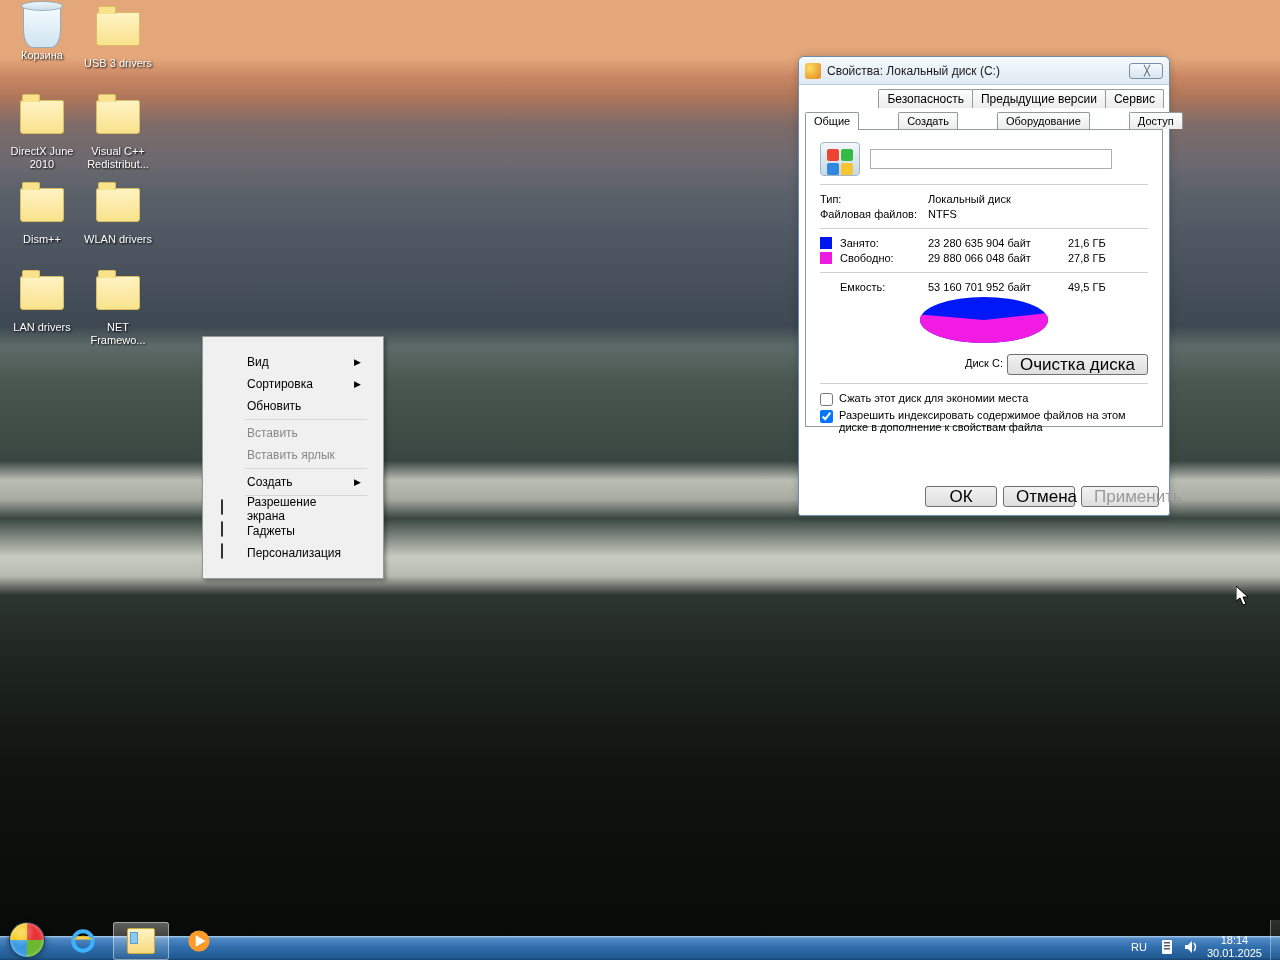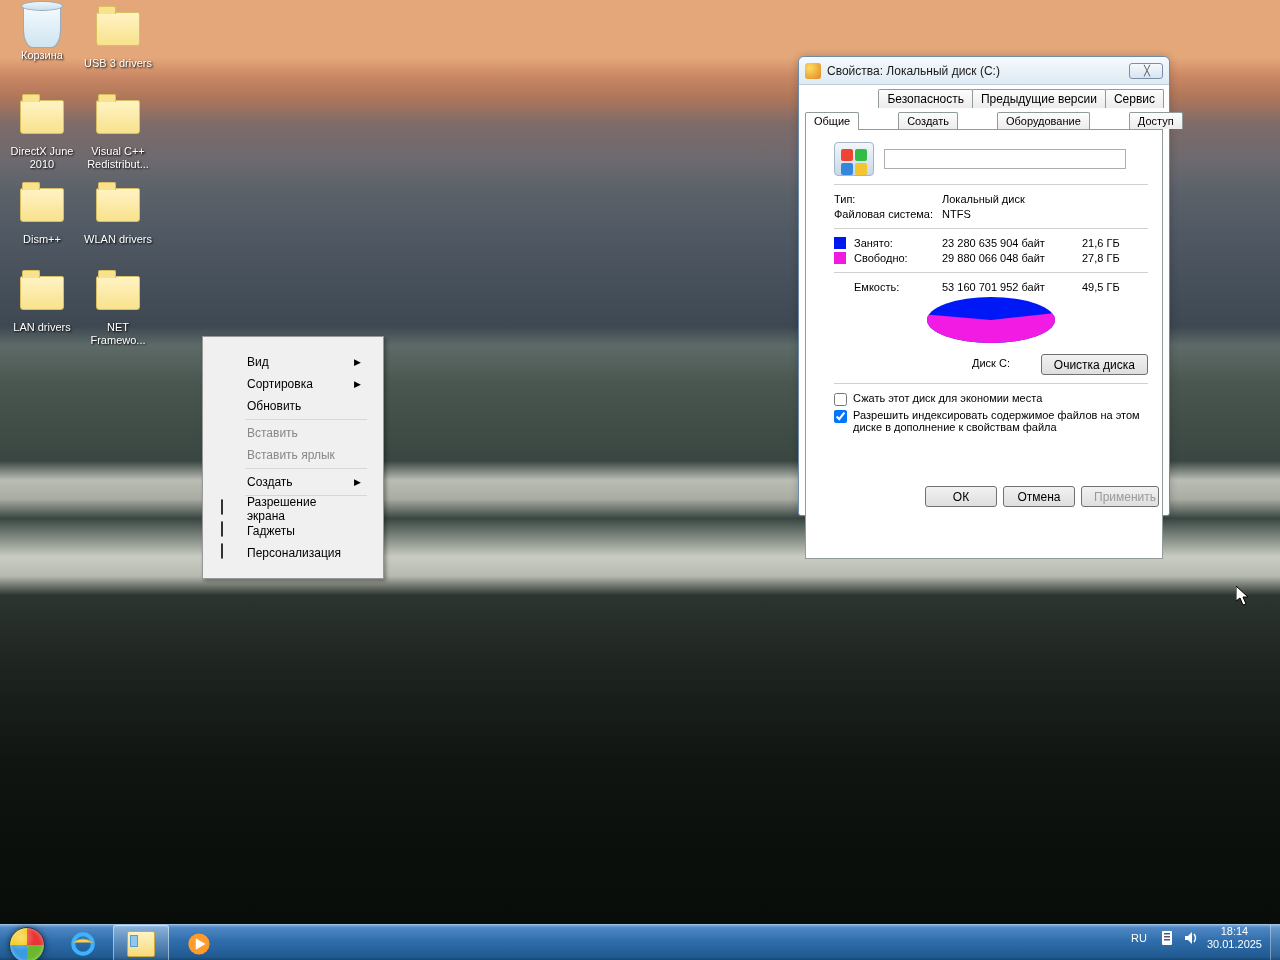--- a/index.html
+++ b/index.html
@@ -70,21 +70,21 @@
 #titlebar .ttxt { font-size:12px; color:#1a1a1a; flex:1; }
 #closebtn { width:34px; height:16px; border:1px solid #7a8fa6; border-radius:3px; background:linear-gradient(#f6f9fc,#d8e4ef); font-size:10px; text-align:center; line-height:13px; color:#4a5661; font-family:Arial; letter-spacing:-2px; }
 
 .tabs { display:flex; padding:4px 6px 0 6px; position:relative; }
 .tabs .spacer { flex:1; }
 .tab { border:1px solid #919b9c; border-bottom:none; background:linear-gradient(#fdfdfd,#ececec); padding:2px 8px; font-size:11px; margin-right:-1px; border-radius:2px 2px 0 0; position:relative; cursor:default; }
 .tab.active { background:#fff; z-index:3; padding-bottom:3px; margin-bottom:-1px; }
 .tabrow2 { border-top:none;gap:40px; }
 .tab.secrow { font-size:12px; }
 
-#propbody { border:1px solid #919b9c; margin:0 6px 6px 6px; background:#fff; padding:12px 14px 10px 28px; height:430px; position:relative; }
+#propbody { border:1px solid #919b9c; margin:0 6px 6px 6px; background:#fff; padding:12px 14px 10px 14px; height:298px; position:relative; }
 #propbody hr { border:none; border-top:1px solid #d0d0d0; margin:8px 0; }
 .kv { display:flex; margin:3px 0; }
 .kv .k { width:108px; }
 .kv .v { width:140px; }
 .kv .s { width:60px; text-align:left; }
 .sw { display:inline-block; width:12px; height:12px; margin-right:8px; vertical-align:-2px; }
 .sw.blue { background:#0016ee; }
 .sw.mag  { background:#ee1adf; }
 
 #drivename { border:1px solid #abadb3; height:20px; width:242px; padding:1px 4px; margin-left:10px; }
@@ -94,33 +94,33 @@
 
 #pie { width:128px; height:58px; margin:4px auto 2px; position:relative; }
 #pie .top { width:128px; height:46px; border-radius:50%; overflow:hidden; position:absolute; top:0; }
 #pie .top .blue { position:absolute; inset:0; background:#0018f6; }
 #pie .top .mag { position:absolute; inset:0; background:#f21be3; clip-path: polygon(50% 50%, 100% 35%, 100% 100%, 0 100%, 0 38%); }
 #pie .side { position:absolute; top:23px; width:128px; height:26px; border-radius:0 0 64px 64px/0 0 14px 14px; background:linear-gradient(#b80db0,#d516c8); z-index:-1; }
 #pie .sideblue { position:absolute; top:23px; left:0; width:30px; height:22px; background:#0013b9; border-radius:0 0 0 18px/0 0 0 12px; z-index:-1; }
 #pielabel { text-align:center; font-size:11px; }
 #cleanbtn { position:absolute; right:0; bottom:0; }
 
-.winbtn { border:1px solid #707070; background:linear-gradient(#f2f2f2,#dedede); border-radius:3px; height:21px; padding:0 12px; font-size:12px; cursor:default; }
+.winbtn { border:1px solid #707070; background:linear-gradient(#f2f2f2,#dedede); border-radius:3px; height:21px; padding:0 12px; font-size:17px; cursor:default; }
 .winbtn:disabled { color:#9a9a9a; }
 #dlgbtns { position:absolute; right:10px; bottom:8px; display:flex; gap:6px; }
 
 .chk { display:flex; align-items:flex-start; gap:6px; font-size:11px; margin:3px 0; }
 .chk input { margin-top:1px; }
 
 
 #taskbar {
-  position:absolute; left:0; right:0; bottom:0; height:36px;
+  position:absolute; left:0; right:0; bottom:0; height:24px;
   background:linear-gradient(#7fa9d4 0%, #4e87c4 8%, #2f6eab 45%, #225a92 90%, #174772 100%);
   border-top:1px solid #9cc1e6;
-  display:flex; align-items:flex-start;
+  display:flex; align-items:flex-end;
 }
 #start { width:54px; height:40px; display:flex; align-items:center; justify-content:center; }
 #orb { width:36px; height:36px; border-radius:50%; background:radial-gradient(circle at 32% 28%, #fff7, #0000 40%), conic-gradient(#e83434 0 90deg,#6ab82e 90deg 180deg,#3a9ae2 180deg 270deg,#f5c400 270deg 360deg); box-shadow:0 0 6px rgba(0,0,0,.5), inset 0 0 4px rgba(255,255,255,.5); border:1px solid #153a5c; }
 .tbtn { width:56px; height:38px; margin:0 1px; display:flex; align-items:center; justify-content:center; border-radius:3px; }
 .tbtn.active { background:linear-gradient(rgba(255,255,255,.35),rgba(255,255,255,.05)); box-shadow:inset 0 0 0 1px rgba(255,255,255,.45); }
 .tbtn svg, .tbtn .ic { width:28px; height:26px; }
 #tray { margin-left:auto; display:flex; align-items:center; color:#fff; font-size:11px; padding-right:8px; gap:8px; }
 #tray .lang { padding:2px 4px; }
 #tray .clock { text-align:center; line-height:13px; }
 #tray .ic { width:16px; height:16px; }
@@ -247,21 +247,21 @@
     <div style="display:flex;align-items:center;margin-bottom:6px">
       <span id="bigicon"></span>
       <input id="drivename" value="" style="">
     </div>
     <hr>
     <div class="kv">
         <span class="k">Тип:</span>
         <span>Локальный диск</span>
       </div>
     <div class="kv">
-        <span class="k">Файловая система:</span>
+        <span class="k">Файловая файлов:</span>
         <span>NTFS</span>
       </div>
     <hr>
     <div class="kv">
       <span class="k"><span class="sw blue"></span><span>Занято:</span></span>
       <span class="v">23 280 635 904 байт</span>
       <span class="s">21,6 ГБ</span>
     </div>
     <div class="kv">
       <span class="k"><span class="sw mag"></span><span>Свободно:</span></span>

